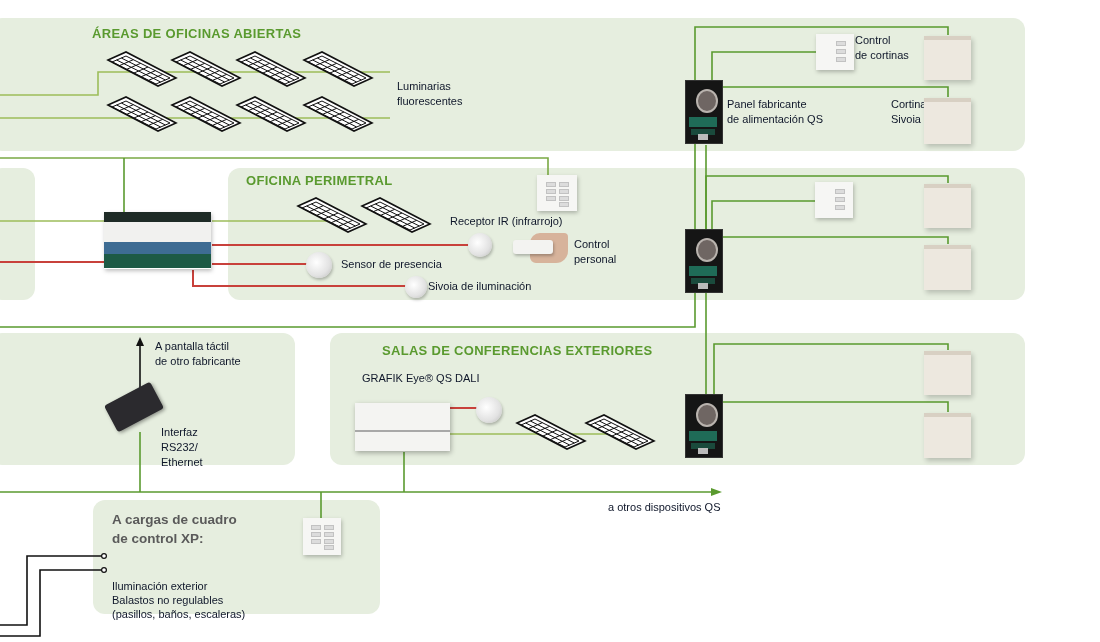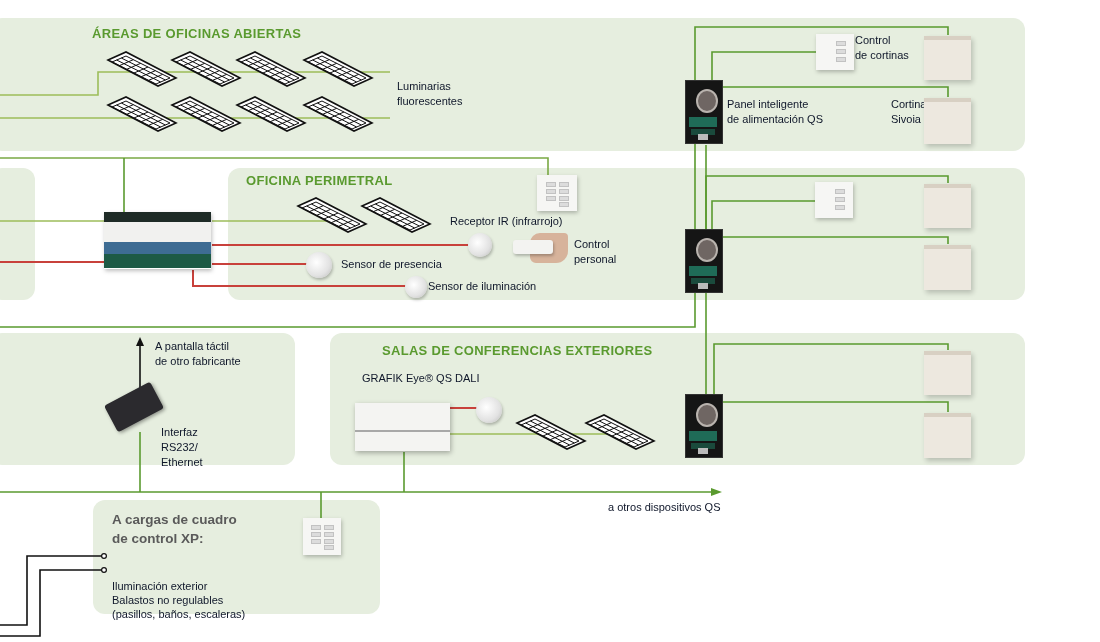--- a/index.html
+++ b/index.html
@@ -242,21 +242,21 @@
   <div>de cortinas</div>
 </div>
 
 <div class="dev panel" style="left:685px;top:80px;width:36px;height:62px;">
   <span class="dial"></span>
     <span class="term"></span>
     <span class="term2"></span>
     <span class="foot"></span>
 </div>
 <div class="label" style="left:727px;top:97px;">
-  <div>Panel inteligente</div>
+  <div>Panel fabricante</div>
   <div>de alimentación QS</div>
 </div>
 <div class="label" style="left:857px;top:97px;margin-left:34px;">
   <div>Cortinas</div>
   <div>Sivoia QS</div>
 </div>
 <div class="dev panel" style="left:685px;top:229px;width:36px;height:62px;">
   <span class="dial"></span>
     <span class="term"></span>
     <span class="term2"></span>
@@ -297,21 +297,21 @@
   <span class="row2"></span>
   <span class="row3"></span>
   <span class="row4"></span>
 </div>
 
 <div class="label" style="left:450px;top:214px;">Receptor IR (infrarrojo)</div>
 <div class="dev sensor" style="left:468px;top:233px;width:24px;height:24px;"></div>
 <div class="dev sensor" style="left:306px;top:252px;width:26px;height:26px;"></div>
 <div class="label" style="left:341px;top:257px;">Sensor de presencia</div>
 <div class="dev sensor" style="left:405px;top:276px;width:22px;height:22px;"></div>
-<div class="label" style="left:428px;top:279px;">Sensor de iluminación</div>
+<div class="label" style="left:428px;top:279px;">Sivoia de iluminación</div>
 <div class="dev hand" style="left:530px;top:233px;width:38px;height:30px;"></div>
 <div class="dev remote" style="left:513px;top:240px;width:40px;height:14px;"></div>
 <div class="label" style="left:574px;top:237px;">
   <div>Control</div>
   <div>personal</div>
 </div>
 
 <div class="label" style="left:155px;top:339px;">
   <div>A pantalla táctil</div>
   <div>de otro fabricante</div>

